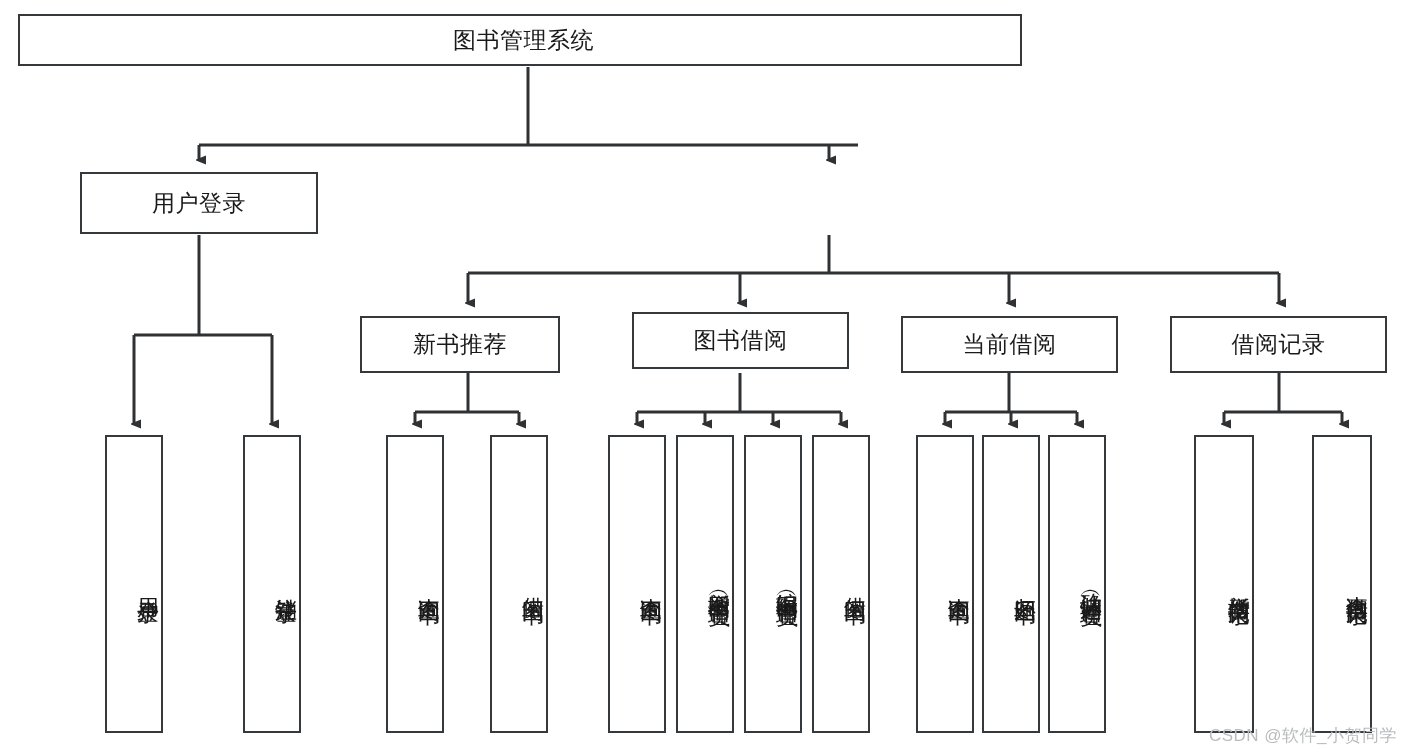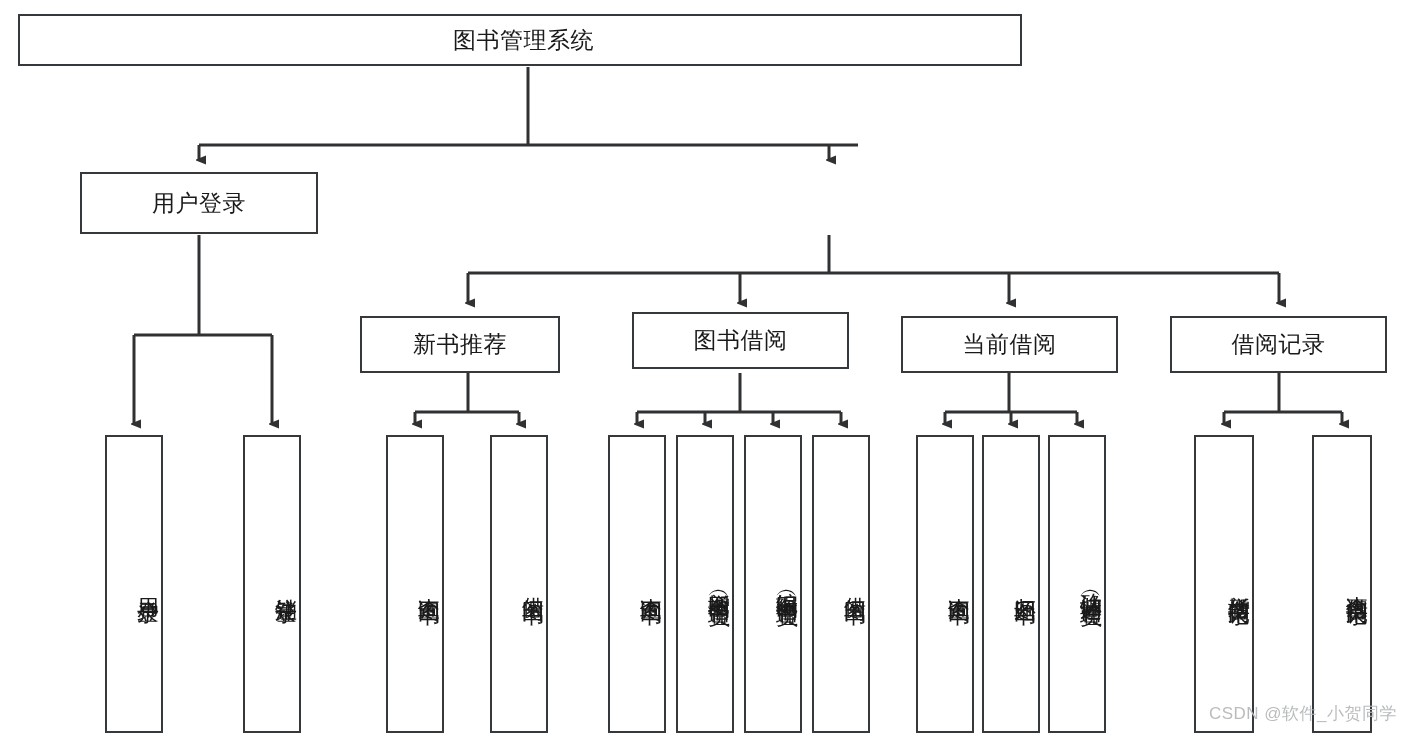--- a/index.html
+++ b/index.html
@@ -51,21 +51,21 @@
     position: absolute;
     left: 0;
     top: 0;
     width: 1405px;
     height: 747px;
     pointer-events: none;
   }
   .watermark {
     position: absolute;
     right: 8px;
-    bottom: 22px;
+    bottom: 0;
     font-size: 17px;
     color: #b9bcbe;
     letter-spacing: 0.5px;
     white-space: nowrap;
     text-align: center;
   }
 </style>
 </head>
 <body>
 

